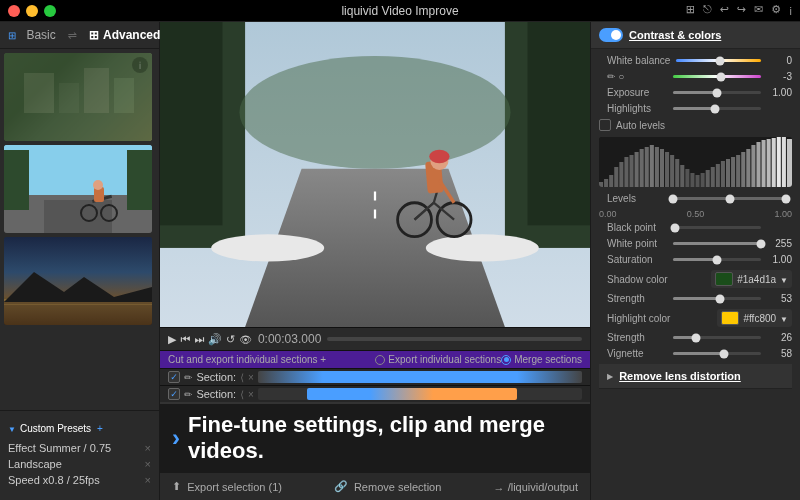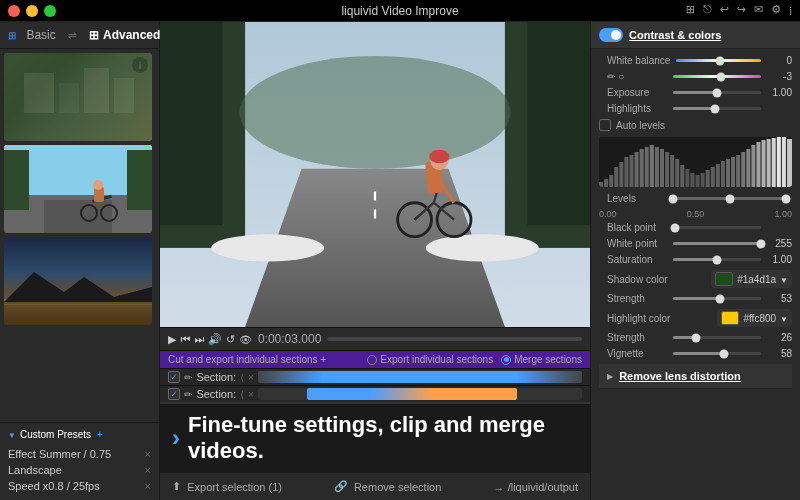--- a/index.html
+++ b/index.html
@@ -138,21 +138,21 @@
       border-radius: 50%;
       display: flex;
       align-items: center;
       justify-content: center;
       color: #fff;
       font-size: 10px;
     }
 
     .presets-section {
       border-top: 1px solid #1a1a1a;
-      padding: 6px 8px;
+      padding: 12px 8px;
     }
 
     .presets-header {
       display: flex;
       align-items: center;
       gap: 4px;
       margin-bottom: 6px;
       color: #aaa;
       font-size: 11px;
     }
@@ -257,21 +257,21 @@
     .cut-export-left {
       font-size: 10px;
       color: #aaa;
       display: flex;
       align-items: center;
       gap: 4px;
     }
     .cut-export-right {
       display: flex;
       align-items: center;
-      gap: 8px;
+      gap: 0;
       font-size: 10px;
       color: #aaa;
     }
     .radio-option {
       display: flex;
       align-items: center;
       gap: 3px;
     }
     .radio-dot {
       width: 10px;

